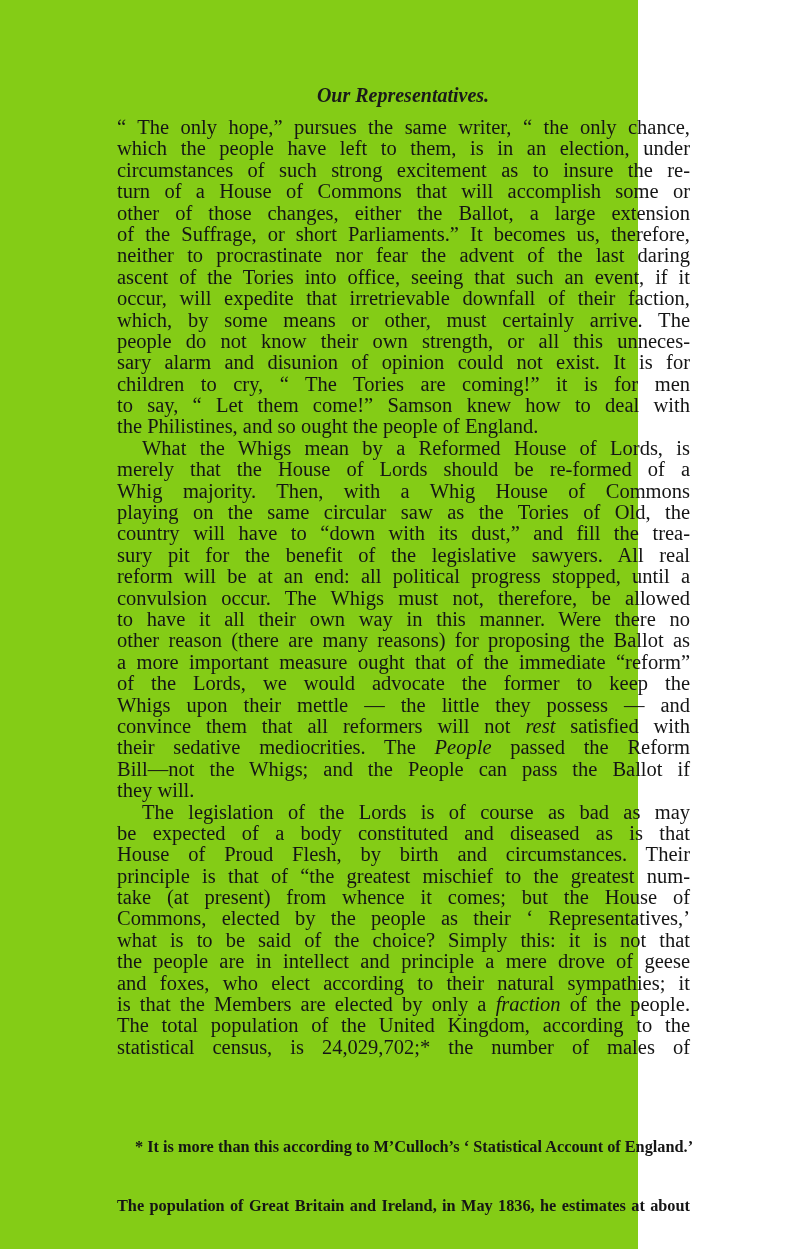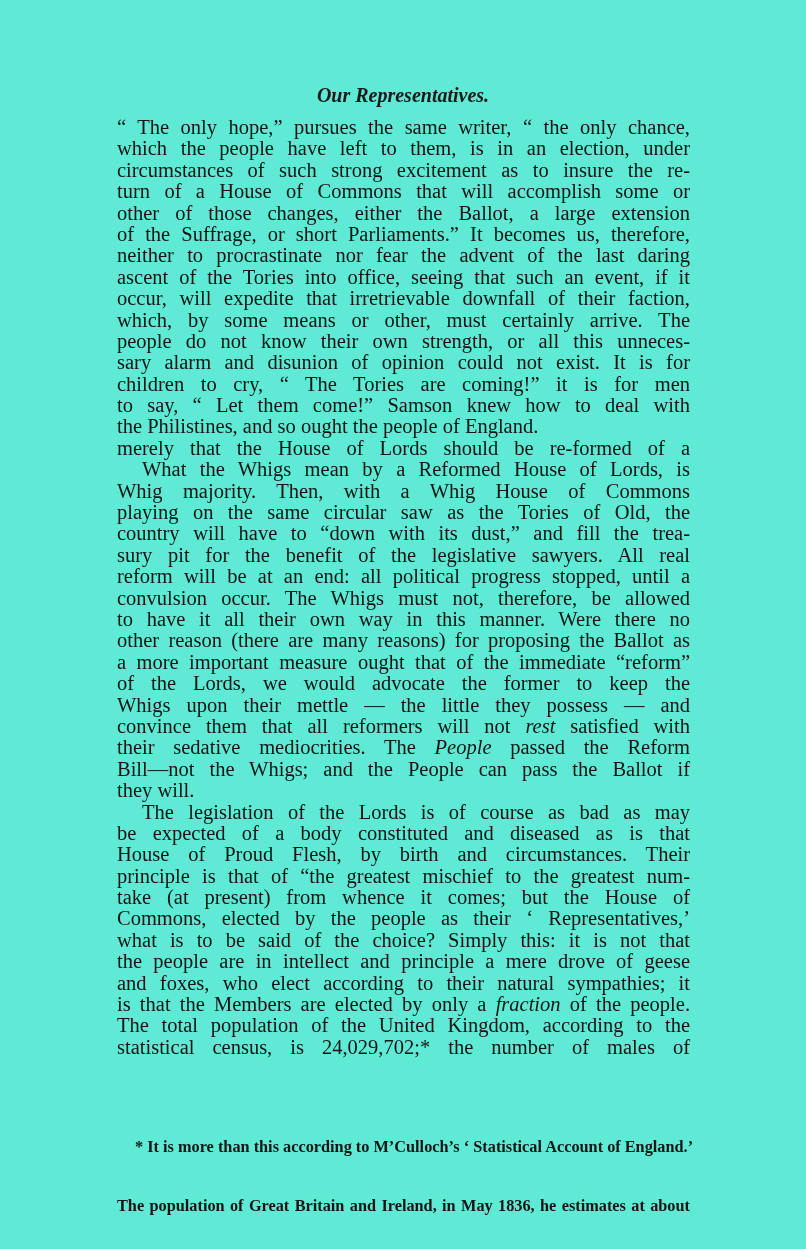--- a/index.html
+++ b/index.html
@@ -1,17 +1,17 @@
 <!DOCTYPE html>
 <html><head>
 <meta charset="utf-8">
 <style>
   html, body { margin:0; padding:0; background:#ffffff; }
   body { width:806px; height:1249px; position:relative; overflow:hidden; }
-  .page { position:absolute; left:0; top:0; width:806px; height:1249px; background:#5eead4; color:#111; }
+  .page { position:absolute; left:0; top:0; width:638px; height:1249px; background:#84cc16; color:#111; }
   .title {
     position:absolute; left:0; width:806px; top:84px; text-align:center;
     font-family:"Liberation Serif", serif; font-style:italic; font-weight:bold;
     font-size:20px; color:#1a1a1a;
   }
   .body-text { position:absolute; left:117px; width:573px; top:117px; }
   .line {
     display:block; height:21.4px; line-height:21.4px;
     font-family:"Liberation Serif", serif; font-size:20.5px; color:#151515;
     text-align:justify; text-align-last:justify; white-space:nowrap; overflow:visible;
@@ -43,22 +43,22 @@
     <span class="line">of the Suffrage, or short Parliaments.” It becomes us, therefore,</span>
     <span class="line">neither to procrastinate nor fear the advent of the last daring</span>
     <span class="line">ascent of the Tories into office, seeing that such an event, if it</span>
     <span class="line">occur, will expedite that irretrievable downfall of their faction,</span>
     <span class="line">which, by some means or other, must certainly arrive. The</span>
     <span class="line">people do not know their own strength, or all this unneces-</span>
     <span class="line">sary alarm and disunion of opinion could not exist. It is for</span>
     <span class="line">children to cry, “ The Tories are coming!” it is for men</span>
     <span class="line">to say, “ Let them come!” Samson knew how to deal with</span>
     <span class="line last">the Philistines, and so ought the people of England.</span>
+    <span class="line indent">What the Whigs mean by a Reformed House of Lords, is</span>
     <span class="line">merely that the House of Lords should be re-formed of a</span>
-    <span class="line indent">What the Whigs mean by a Reformed House of Lords, is</span>
     <span class="line">Whig majority. Then, with a Whig House of Commons</span>
     <span class="line">playing on the same circular saw as the Tories of Old, the</span>
     <span class="line">country will have to “down with its dust,” and fill the trea-</span>
     <span class="line">sury pit for the benefit of the legislative sawyers. All real</span>
     <span class="line">reform will be at an end: all political progress stopped, until a</span>
     <span class="line">convulsion occur. The Whigs must not, therefore, be allowed</span>
     <span class="line">to have it all their own way in this manner. Were there no</span>
     <span class="line">other reason (there are many reasons) for proposing the Ballot as</span>
     <span class="line">a more important measure ought that of the immediate “reform”</span>
     <span class="line">of the Lords, we would advocate the former to keep the</span>

